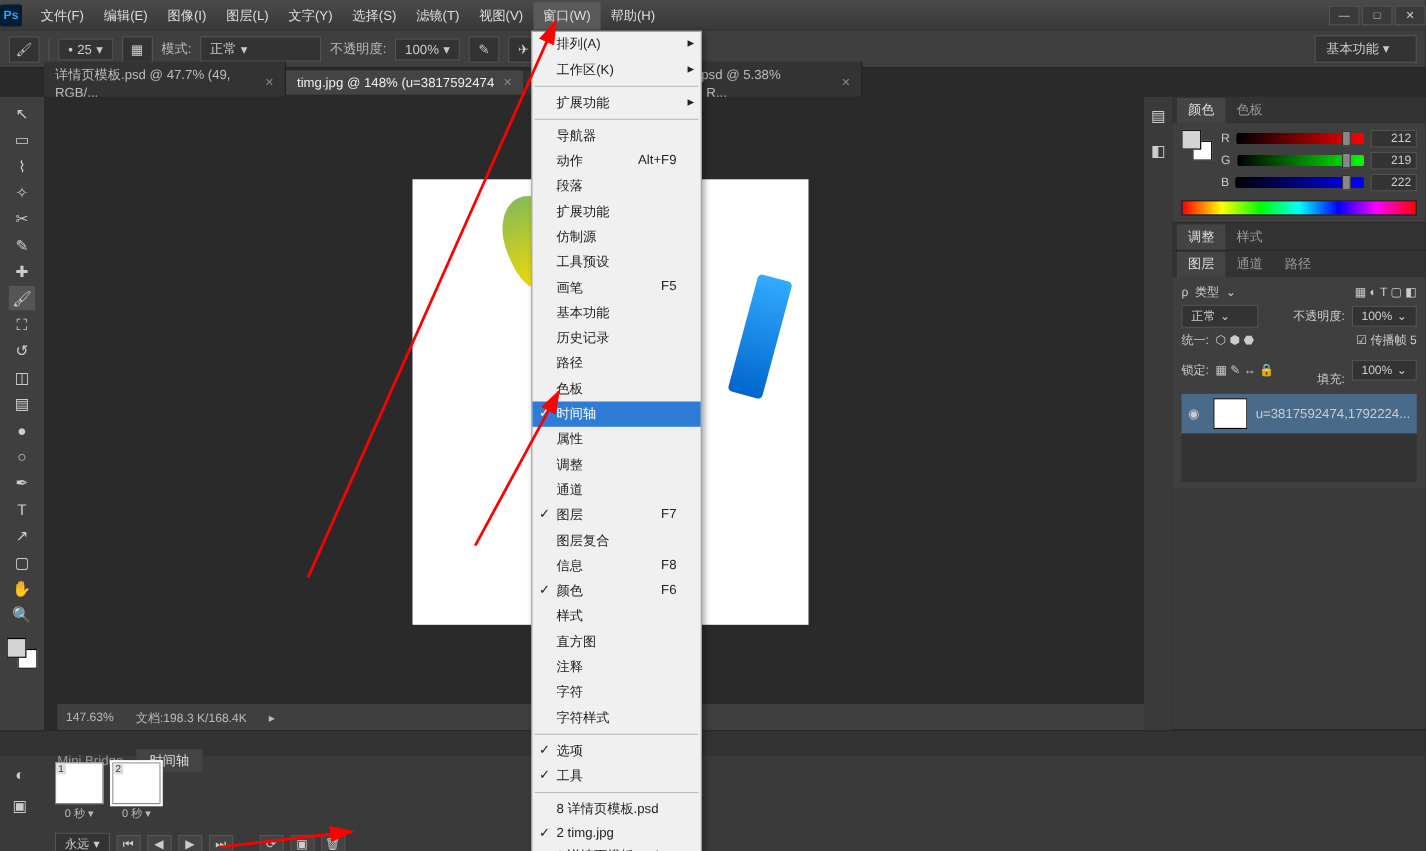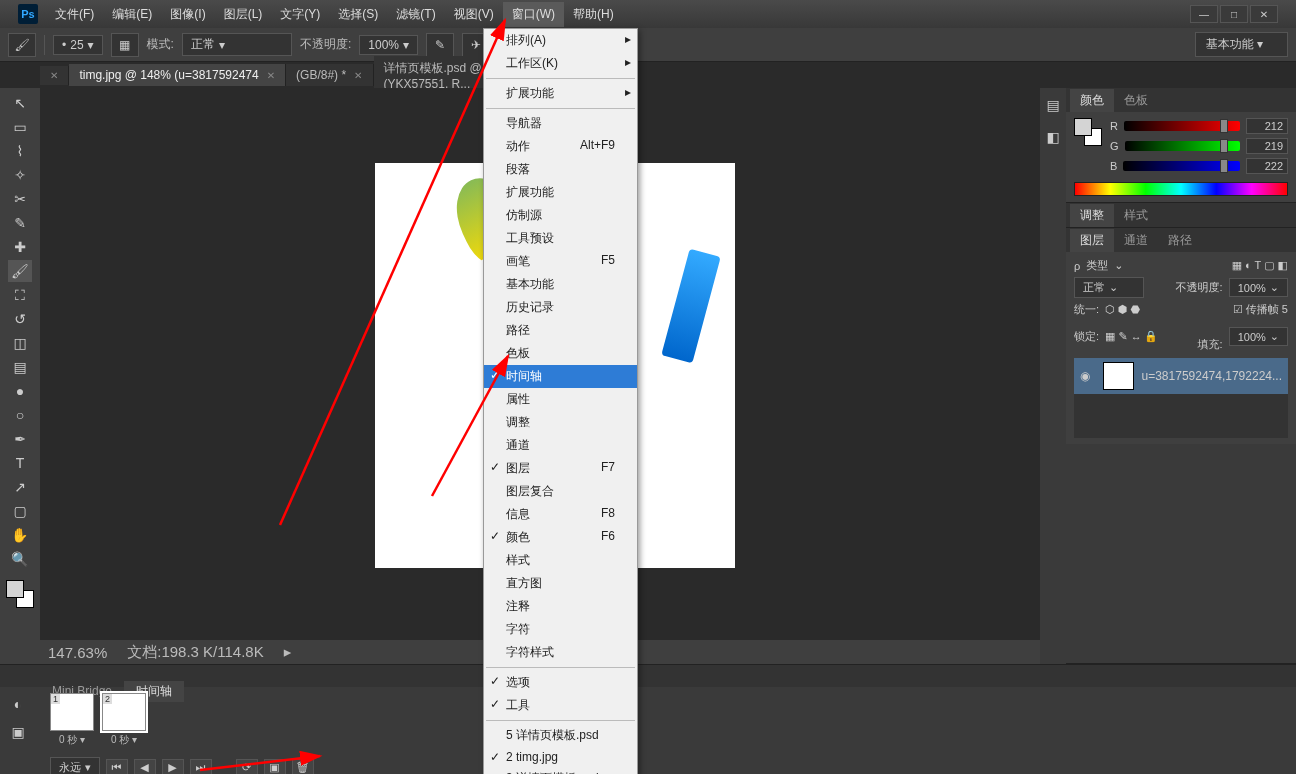--- a/index.html
+++ b/index.html
@@ -1,19 +1,19 @@
 <!DOCTYPE html>
 <html><head>
 <meta charset="utf-8">
 <style>
 * { margin: 0; padding: 0; box-sizing: border-box; font-family: "Microsoft YaHei", Arial, sans-serif; }
 body { background: #2a2a2a; width: 1296px; height: 774px; overflow: hidden; color: #ccc; font-size: 12px; user-select: none; position: relative; }
 
 
-.top-bar { height: 28px; background: linear-gradient(#4a4a4a, #383838); display: flex; align-items: center; padding: 0 18px; }
+.top-bar { height: 28px; background: linear-gradient(#4a4a4a, #383838); display: flex; align-items: center; padding: 0 0; }
 .ps-logo { width: 20px; height: 20px; background: #001e36; color: #31a8ff; display: flex; align-items: center; justify-content: center; font-weight: bold; font-size: 11px; border-radius: 2px; margin-right: 8px; }
 .menu-item { padding: 4px 9px; cursor: pointer; color: #ddd; }
 .menu-item.active { background: #5a5a5a; }
 .window-controls { margin-left: auto; display: flex; gap: 2px; }
 .win-btn { width: 28px; height: 18px; background: #3a3a3a; border: 1px solid #555; display: flex; align-items: center; justify-content: center; cursor: pointer; font-size: 10px; }
 
 
 .options-bar { height: 34px; background: #3f3f3f; border-bottom: 1px solid #222; display: flex; align-items: center; padding: 0 8px; gap: 8px; }
 .opt-icon { width: 28px; height: 24px; background: #333; border: 1px solid #555; display: inline-flex; align-items: center; justify-content: center; }
 .opt-sep { width: 1px; height: 20px; background: #555; }
@@ -38,21 +38,21 @@
 .cartoon-head { position: absolute; top: 8px; left: 30px; width: 250px; height: 260px; }
 .hair1 { position: absolute; width: 60px; height: 90px; background: linear-gradient(#8b5, #fd0); border-radius: 50% 50% 40% 40%; top: 5px; left: 55px; transform: rotate(-25deg); }
 .hair2 { position: absolute; width: 70px; height: 100px; background: linear-gradient(#fc0, #f80); border-radius: 50% 50% 40% 40%; top: 0px; left: 105px; transform: rotate(10deg); }
 .hair3 { position: absolute; width: 55px; height: 85px; background: linear-gradient(#f66, #f00); border-radius: 50% 50% 40% 40%; top: 10px; left: 155px; transform: rotate(30deg); }
 .face { position: absolute; width: 170px; height: 160px; background: #fff; border-radius: 50%; top: 75px; left: 40px; }
 .eye { position: absolute; width: 25px; height: 15px; background: #000; border-radius: 50%; }
 .eye.l { top: 60px; left: 45px; } .eye.r { top: 60px; left: 100px; }
 .cig { position: absolute; top: 80px; left: 270px; width: 32px; height: 110px; background: linear-gradient(#3af, #06c); transform: rotate(15deg); border-radius: 4px; }
 .txt-overlay { position: absolute; bottom: 5px; left: 0; right: 0; text-align: center; color: #333; font-size: 28px; font-weight: bold; line-height: 38px; }
 
-.status-bar { position: absolute; bottom: 0; left: 0; right: 0; height: 24px; background: #3f3f3f; display: flex; align-items: center; padding: 0 8px; gap: 20px; font-size: 15px; color: #bbb; }
+.status-bar { position: absolute; bottom: 0; left: 12px; right: 0; height: 24px; background: #3f3f3f; display: flex; align-items: center; padding: 0 8px; gap: 20px; font-size: 11px; color: #bbb; }
 
 
 .right-stack { width: 26px; background: #3a3a3a; display: flex; flex-direction: column; align-items: center; padding-top: 6px; gap: 10px; }
 .right-panels { width: 230px; background: #3a3a3a; display: flex; flex-direction: column; }
 .panel { border-bottom: 1px solid #222; }
 .panel-tabs { display: flex; background: #333; height: 24px; align-items: center; padding-left: 4px; }
 .panel-tab { padding: 3px 10px; color: #999; cursor: pointer; }
 .panel-tab.active { background: #444; color: #ddd; }
 .panel-body { padding: 6px 8px; background: #3f3f3f; }
 
@@ -132,20 +132,21 @@
   <div class="opt-val" style="width:110px;"><span>正常</span> ▾</div>
   <span class="opt-label">不透明度:</span>
   <div class="opt-val"><span>100%</span> ▾</div>
   <div class="opt-icon">✎</div>
   <div class="opt-icon">✈</div>
   <div class="workspace-select"><span>基本功能</span> ▾</div>
 </div>
 
 <div class="doc-tabs">
   <div class="doc-tab">
+      <span>详情页模板.psd @ 47.7% (49, RGB/...</span>
       <span class="tab-close">✕</span>
     </div>
   <div class="doc-tab active">
       <span>timg.jpg @ 148% (u=3817592474</span>
       <span class="tab-close">✕</span>
     </div>
   <div class="doc-tab">
       <span>(GB/8#) *</span>
       <span class="tab-close">✕</span>
     </div>
@@ -197,21 +198,21 @@
           </div>
       </div>
       <div class="txt-overlay">
         <div>好！</div>
         <div>感觉/</div>
         <div>到达</div>
       </div>
     </div>
     <div class="status-bar">
       <span>147.63%</span>
-      <span><span>文档:</span><span>198.3 K/114.8K</span></span>
+      <span><span>文档:</span><span>198.3 K/168.4K</span></span>
       <span>▸</span>
     </div>
   </div>
 
   <div class="right-stack">
     <div class="tool-btn">▤</div>
     <div class="tool-btn">◧</div>
   </div>
 
   <div class="right-panels">
@@ -435,21 +436,21 @@
     </div>
     <div class="dd-sep"></div>
     <div class="dd-item checked">
       <span>选项</span>
     </div>
     <div class="dd-item checked">
       <span>工具</span>
     </div>
     <div class="dd-sep"></div>
     <div class="dd-item">
-      <span>5 详情页模板.psd</span>
+      <span>8 详情页模板.psd</span>
     </div>
     <div class="dd-item checked">
       <span>2 timg.jpg</span>
     </div>
     <div class="dd-item">
       <span>3 详情页模板.psd</span>
     </div>
   </div>
 
 <svg class="arrow" style="top:0; left:0;" width="1000" height="780">

